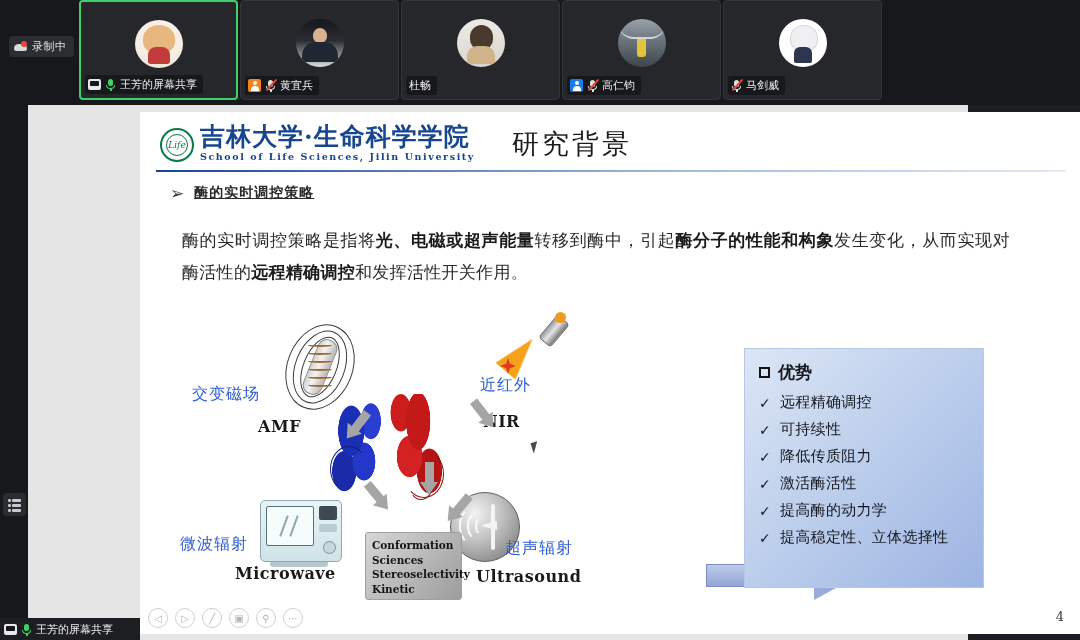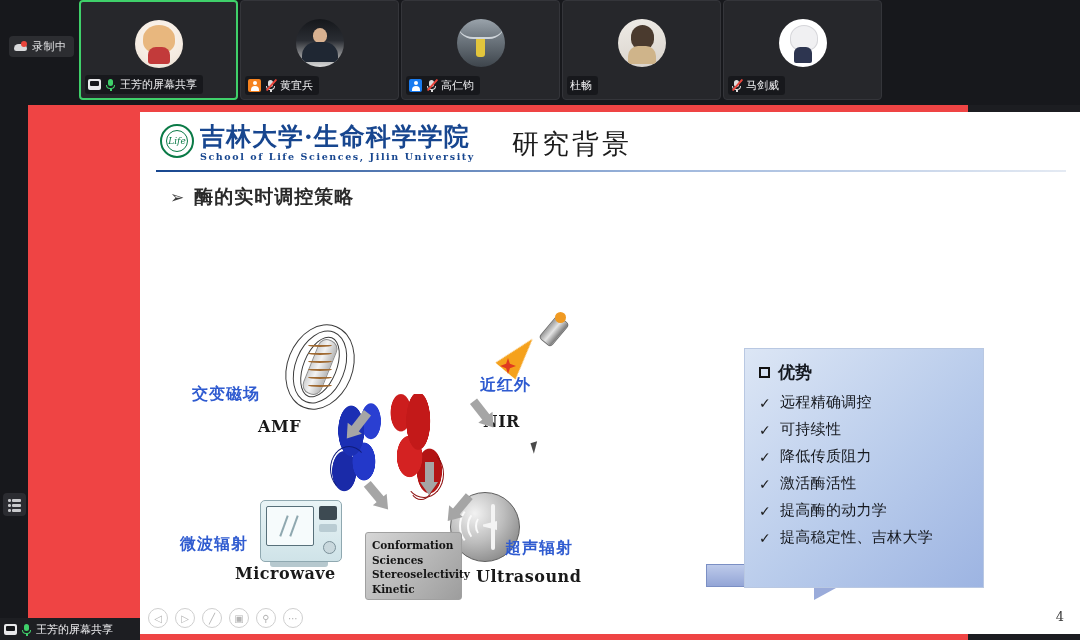--- a/index.html
+++ b/index.html
@@ -1,21 +1,21 @@
 <!DOCTYPE html>
 <html><head>
 <meta charset="utf-8">
 <style>
   * { box-sizing: border-box; margin: 0; padding: 0; }
   html, body {
     width: 1080px; height: 640px;
     background: #1c1d21; overflow: hidden;
     font-family: "DejaVu Sans", "Liberation Sans", sans-serif;
   }
-  #app { position: relative; width: 968px; height: 640px; background: #ef4444; }
+  #app { position: relative; width: 968px; height: 640px; background: #e5e5e5; }
 
   
   .video-strip {
     position: absolute; top: 0; left: 0; width: 1080px; height: 105px;
     background: #17181c; display: flex; align-items: flex-start;
   }
   .rec-zone {
     width: 79px; height: 105px; position: relative; flex: 0 0 79px;
   }
   .rec-badge {
@@ -156,21 +156,21 @@
     position: absolute; left: 0; bottom: 0; width: 140px; height: 22px;
     background: #1d1e22; display: flex; align-items: center; gap: 4px; padding-left: 4px;
   }
 
   
   .slide-wrap {
     position: absolute; left: 140px; top: 112px; width: 940px; height: 522px;
     background: #ffffff; overflow: hidden;
   }
   .slide-head { position: relative; height: 62px; }
-  .logo-box { position: absolute; left: 20px; top: 12px; display: flex; align-items: flex-start; gap: 6px; }
+  .logo-box { position: absolute; left: 20px; top: 12px; display: flex; align-items: flex-end; gap: 6px; }
   .logo-seal {
     width: 34px; height: 34px; border-radius: 50%;
     border: 2px solid #0a7a46; position: relative; background: #fff; flex: 0 0 34px;
   }
   .logo-seal::before {
     content: ""; position: absolute; left: 4px; top: 4px; right: 4px; bottom: 4px;
     border: 1px solid #0a7a46; border-radius: 50%;
   }
   .logo-seal .lf {
     position: absolute; left: 50%; top: 50%; transform: translate(-50%,-50%);
@@ -192,33 +192,33 @@
   }
   .head-rule {
     position: absolute; left: 16px; right: 14px; top: 58px; height: 2px;
     background: linear-gradient(90deg, #17468f 0%, #9db6dc 55%, #e4eaf3 100%);
   }
 
   .sec-head {
     position: absolute; left: 30px; top: 72px; display: flex; align-items: center; gap: 10px;
   }
   .arrow-bullet { color: #3b3b3b; font-size: 17px; line-height: 1; }
-  .sec-head-txt { font-size: 19px; font-weight: bold; color: #2a2a2a; letter-spacing: 1px; }
+  .sec-head-txt { font-size: 14px; font-weight: bold; color: #2a2a2a; letter-spacing: 1px; text-decoration: underline; }
 
   .body-para {
     position: absolute; left: 42px; top: 112px; width: 828px;
     font-size: 17px; color: #2b2b2b; line-height: 32px; text-align: justify;
     letter-spacing: .3px;
   }
   .body-para b { font-weight: bold; color: #1b1b1b; }
 
   
   .figure { position: absolute; left: 40px; top: 200px; width: 450px; height: 290px; }
 
-  .lbl-cn { position: absolute; color: #2f5bd0; font-weight: bold; font-size: 16px; letter-spacing: 1px; }
+  .lbl-cn { position: absolute; color: #2f5bd0; font-weight: normal; font-size: 16px; letter-spacing: 1px; }
   .lbl-en { position: absolute; color: #1a1a1a; font-weight: bold; font-size: 16px;
             font-family: "DejaVu Serif", serif; letter-spacing: .5px; }
 
   .lbl-amf-cn { left: 12px; top: 72px; }
   .lbl-amf-en { left: 78px; top: 105px; }
   .lbl-nir-cn { left: 300px; top: 63px; }
   .lbl-nir-en { left: 303px; top: 100px; }
   .lbl-mw-cn  { left: 0px;  top: 222px; }
   .lbl-mw-en  { left: 55px; top: 252px; }
   .lbl-us-cn  { left: 325px; top: 226px; }
@@ -463,40 +463,40 @@
         <span class="ic-person orange"></span>
         <span class="ic-mic muted">
             <span class="body"></span>
             <span class="stand"></span>
             <span class="stem"></span>
           </span>
         <span class="nm">黄宜兵</span>
       </div>
     </div>
 
+    <div class="tile noscreen">
+      <div class="avatar av-girl"></div>
+      <div class="name-bar">
+        <span class="nm">杜畅</span>
+      </div>
+    </div>
+
     <div class="tile">
       <div class="avatar av-bridge"></div>
       <div class="name-bar">
         <span class="ic-person blue"></span>
         <span class="ic-mic muted">
             <span class="body"></span>
             <span class="stand"></span>
             <span class="stem"></span>
           </span>
         <span class="nm">高仁钧</span>
       </div>
     </div>
 
-    <div class="tile noscreen">
-      <div class="avatar av-girl"></div>
-      <div class="name-bar">
-        <span class="nm">杜畅</span>
-      </div>
-    </div>
-
     <div class="tile">
       <div class="avatar av-anime2"></div>
       <div class="name-bar">
         <span class="ic-mic muted">
             <span class="body"></span>
             <span class="stand"></span>
             <span class="stem"></span>
           </span>
         <span class="nm">马剑威</span>
       </div>
@@ -539,20 +539,21 @@
       </div>
       <div class="slide-title">研究背景</div>
       <div class="head-rule"></div>
     </div>
 
     <div class="sec-head">
       <span class="arrow-bullet">➢</span>
       <span class="sec-head-txt">酶的实时调控策略</span>
     </div>
 
+    <div class="body-para"><span>酶的实时调控策略是指将</span><b>光、电磁或超声能量</b><span>转移到酶中，引起</span><b>酶分子的性能和构象</b><span>发生变化，从而实现对酶活性的</span><b>远程精确调控</b><span>和发挥活性开关作用。</span></div>
 
     <div class="figure">
 
       <div class="coil">
         <span class="fieldline f1"></span>
           <span class="fieldline f2"></span>
           <span class="fieldline f3"></span>
         <span class="cyl"></span>
         <span class="wind" style="top:22px"></span>
           <span class="wind" style="top:30px"></span>
@@ -658,21 +659,21 @@
           <div class="adv-item">
             <span class="ck">✓</span>
             <span>激活酶活性</span>
           </div>
           <div class="adv-item">
             <span class="ck">✓</span>
             <span>提高酶的动力学</span>
           </div>
           <div class="adv-item">
             <span class="ck">✓</span>
-            <span>提高稳定性、吉林大学</span>
+            <span>提高稳定性、立体选择性</span>
           </div>
         </div>
     </div>
 
     <div class="page-no">4</div>
 
     <div class="ppt-toolbar">
       <div class="tb-btn">◁</div>
       <div class="tb-btn">▷</div>
       <div class="tb-btn">╱</div>

